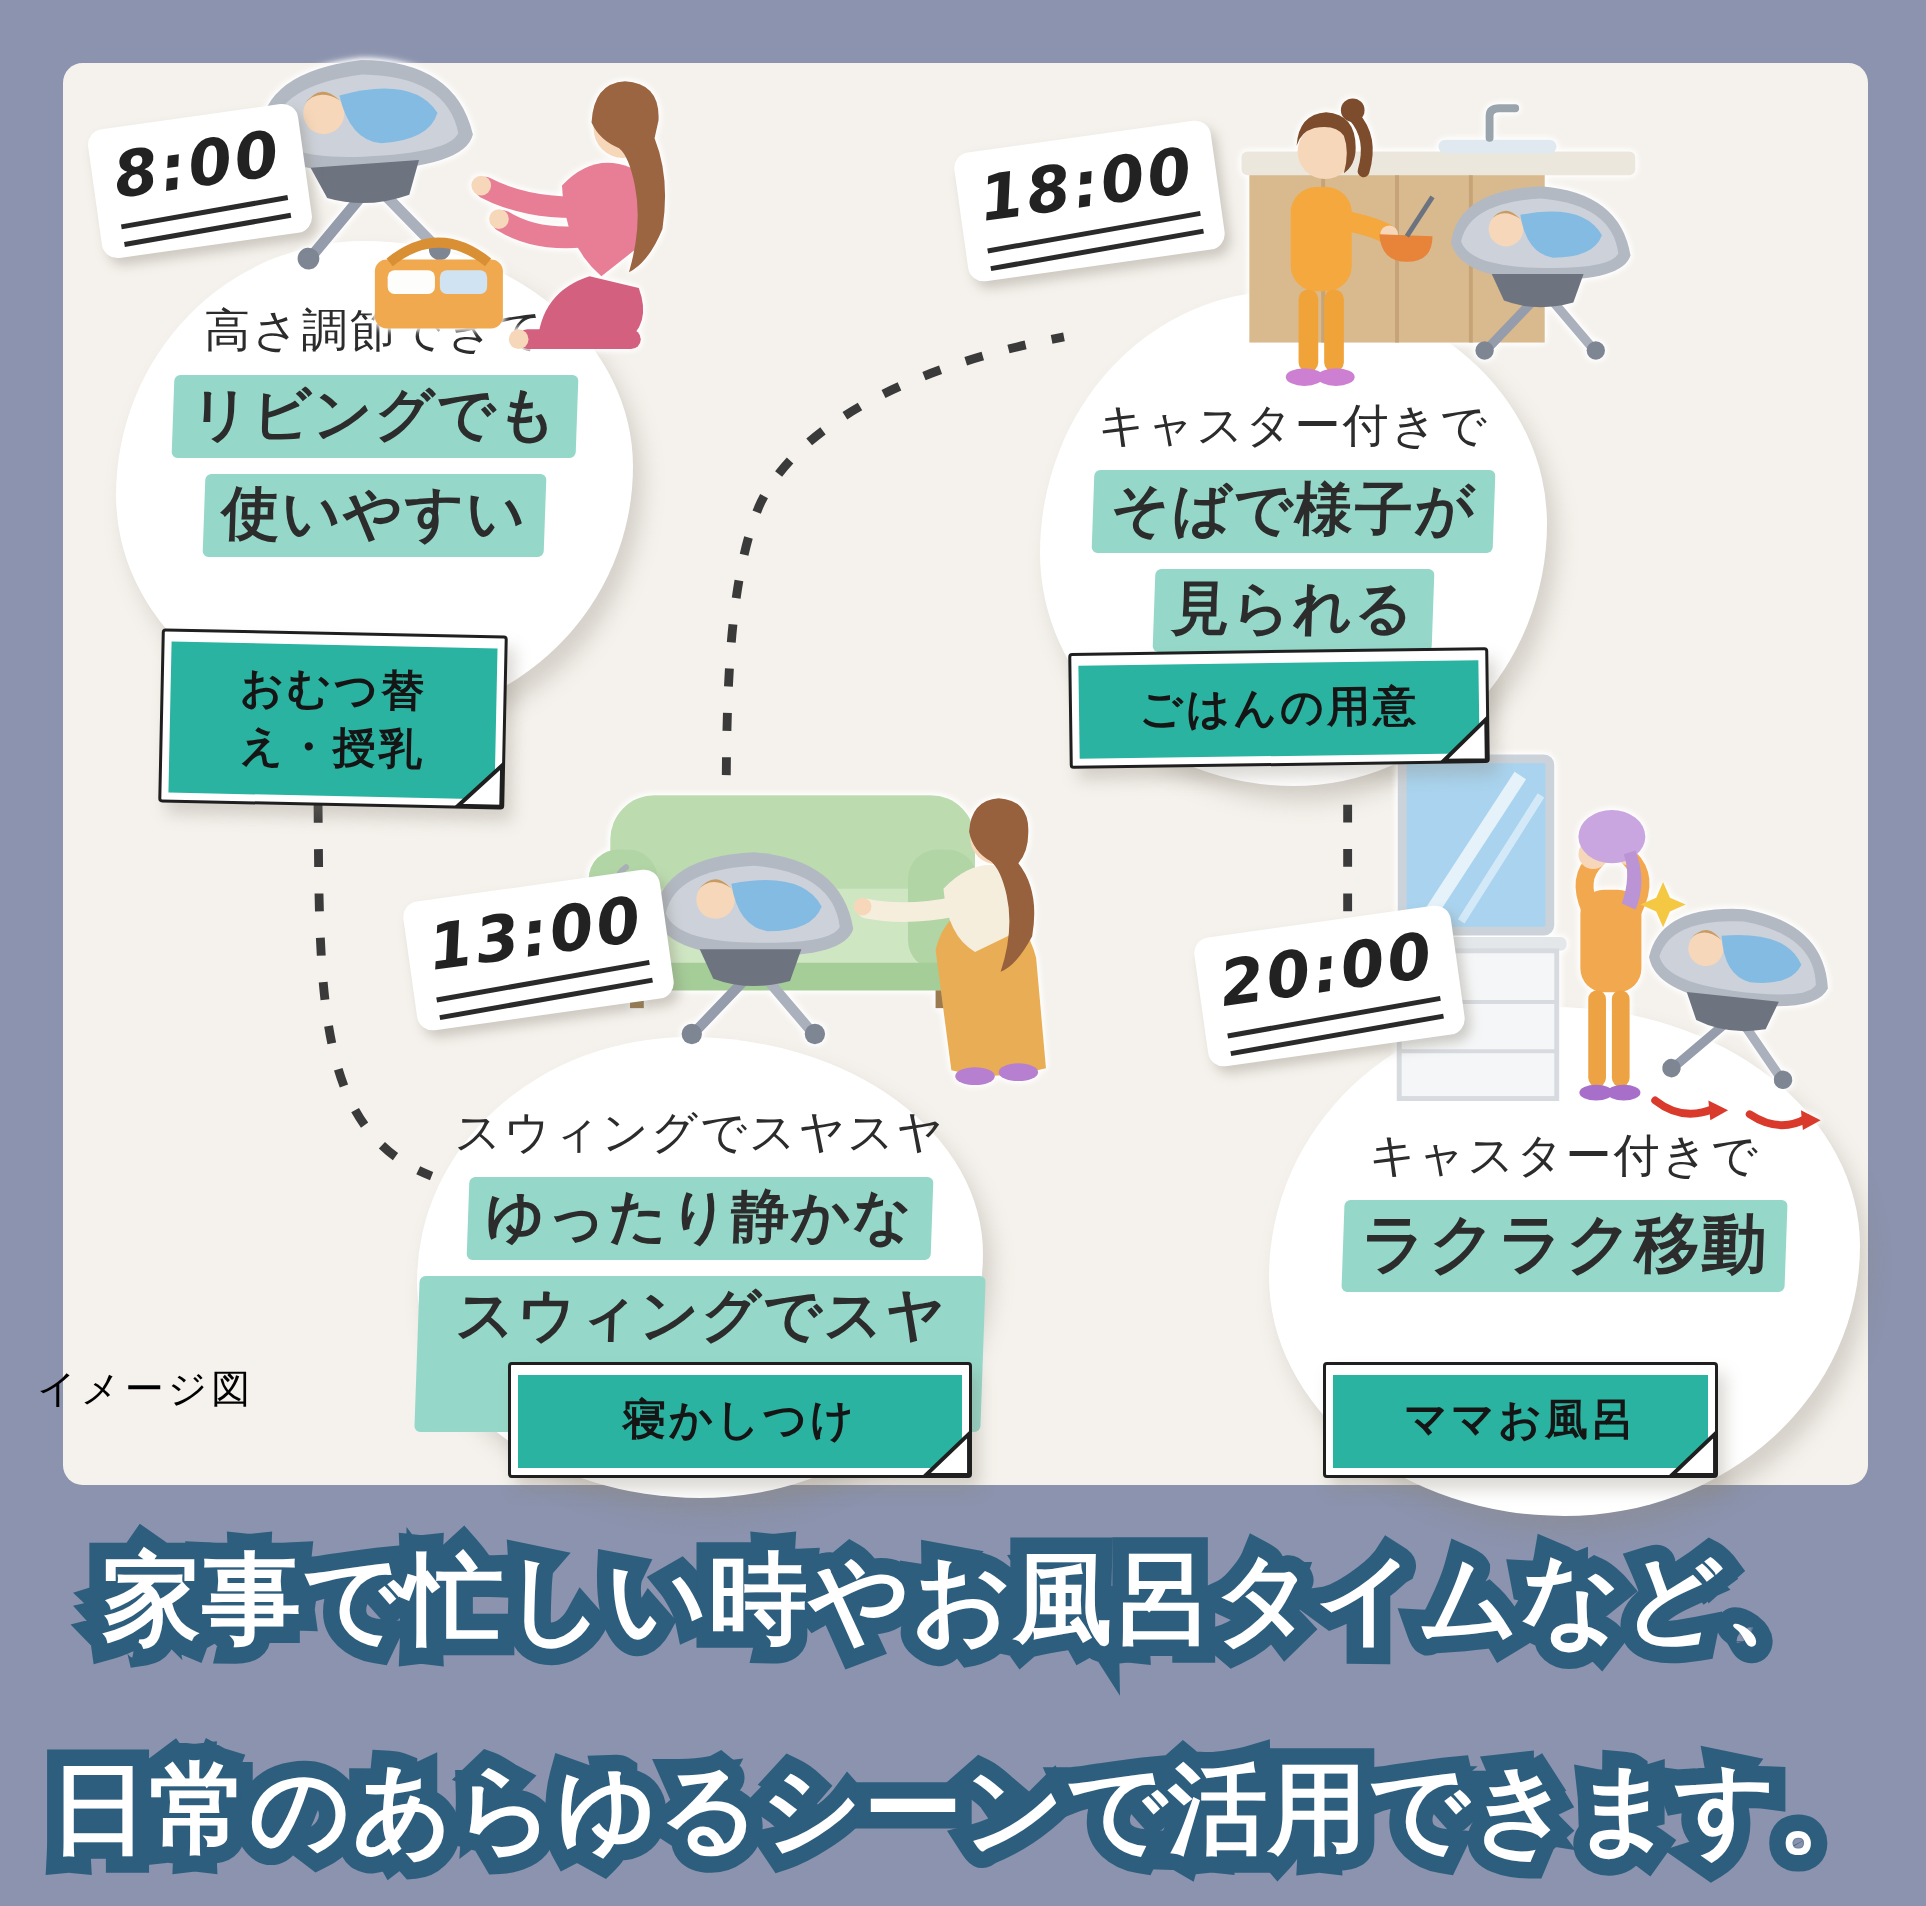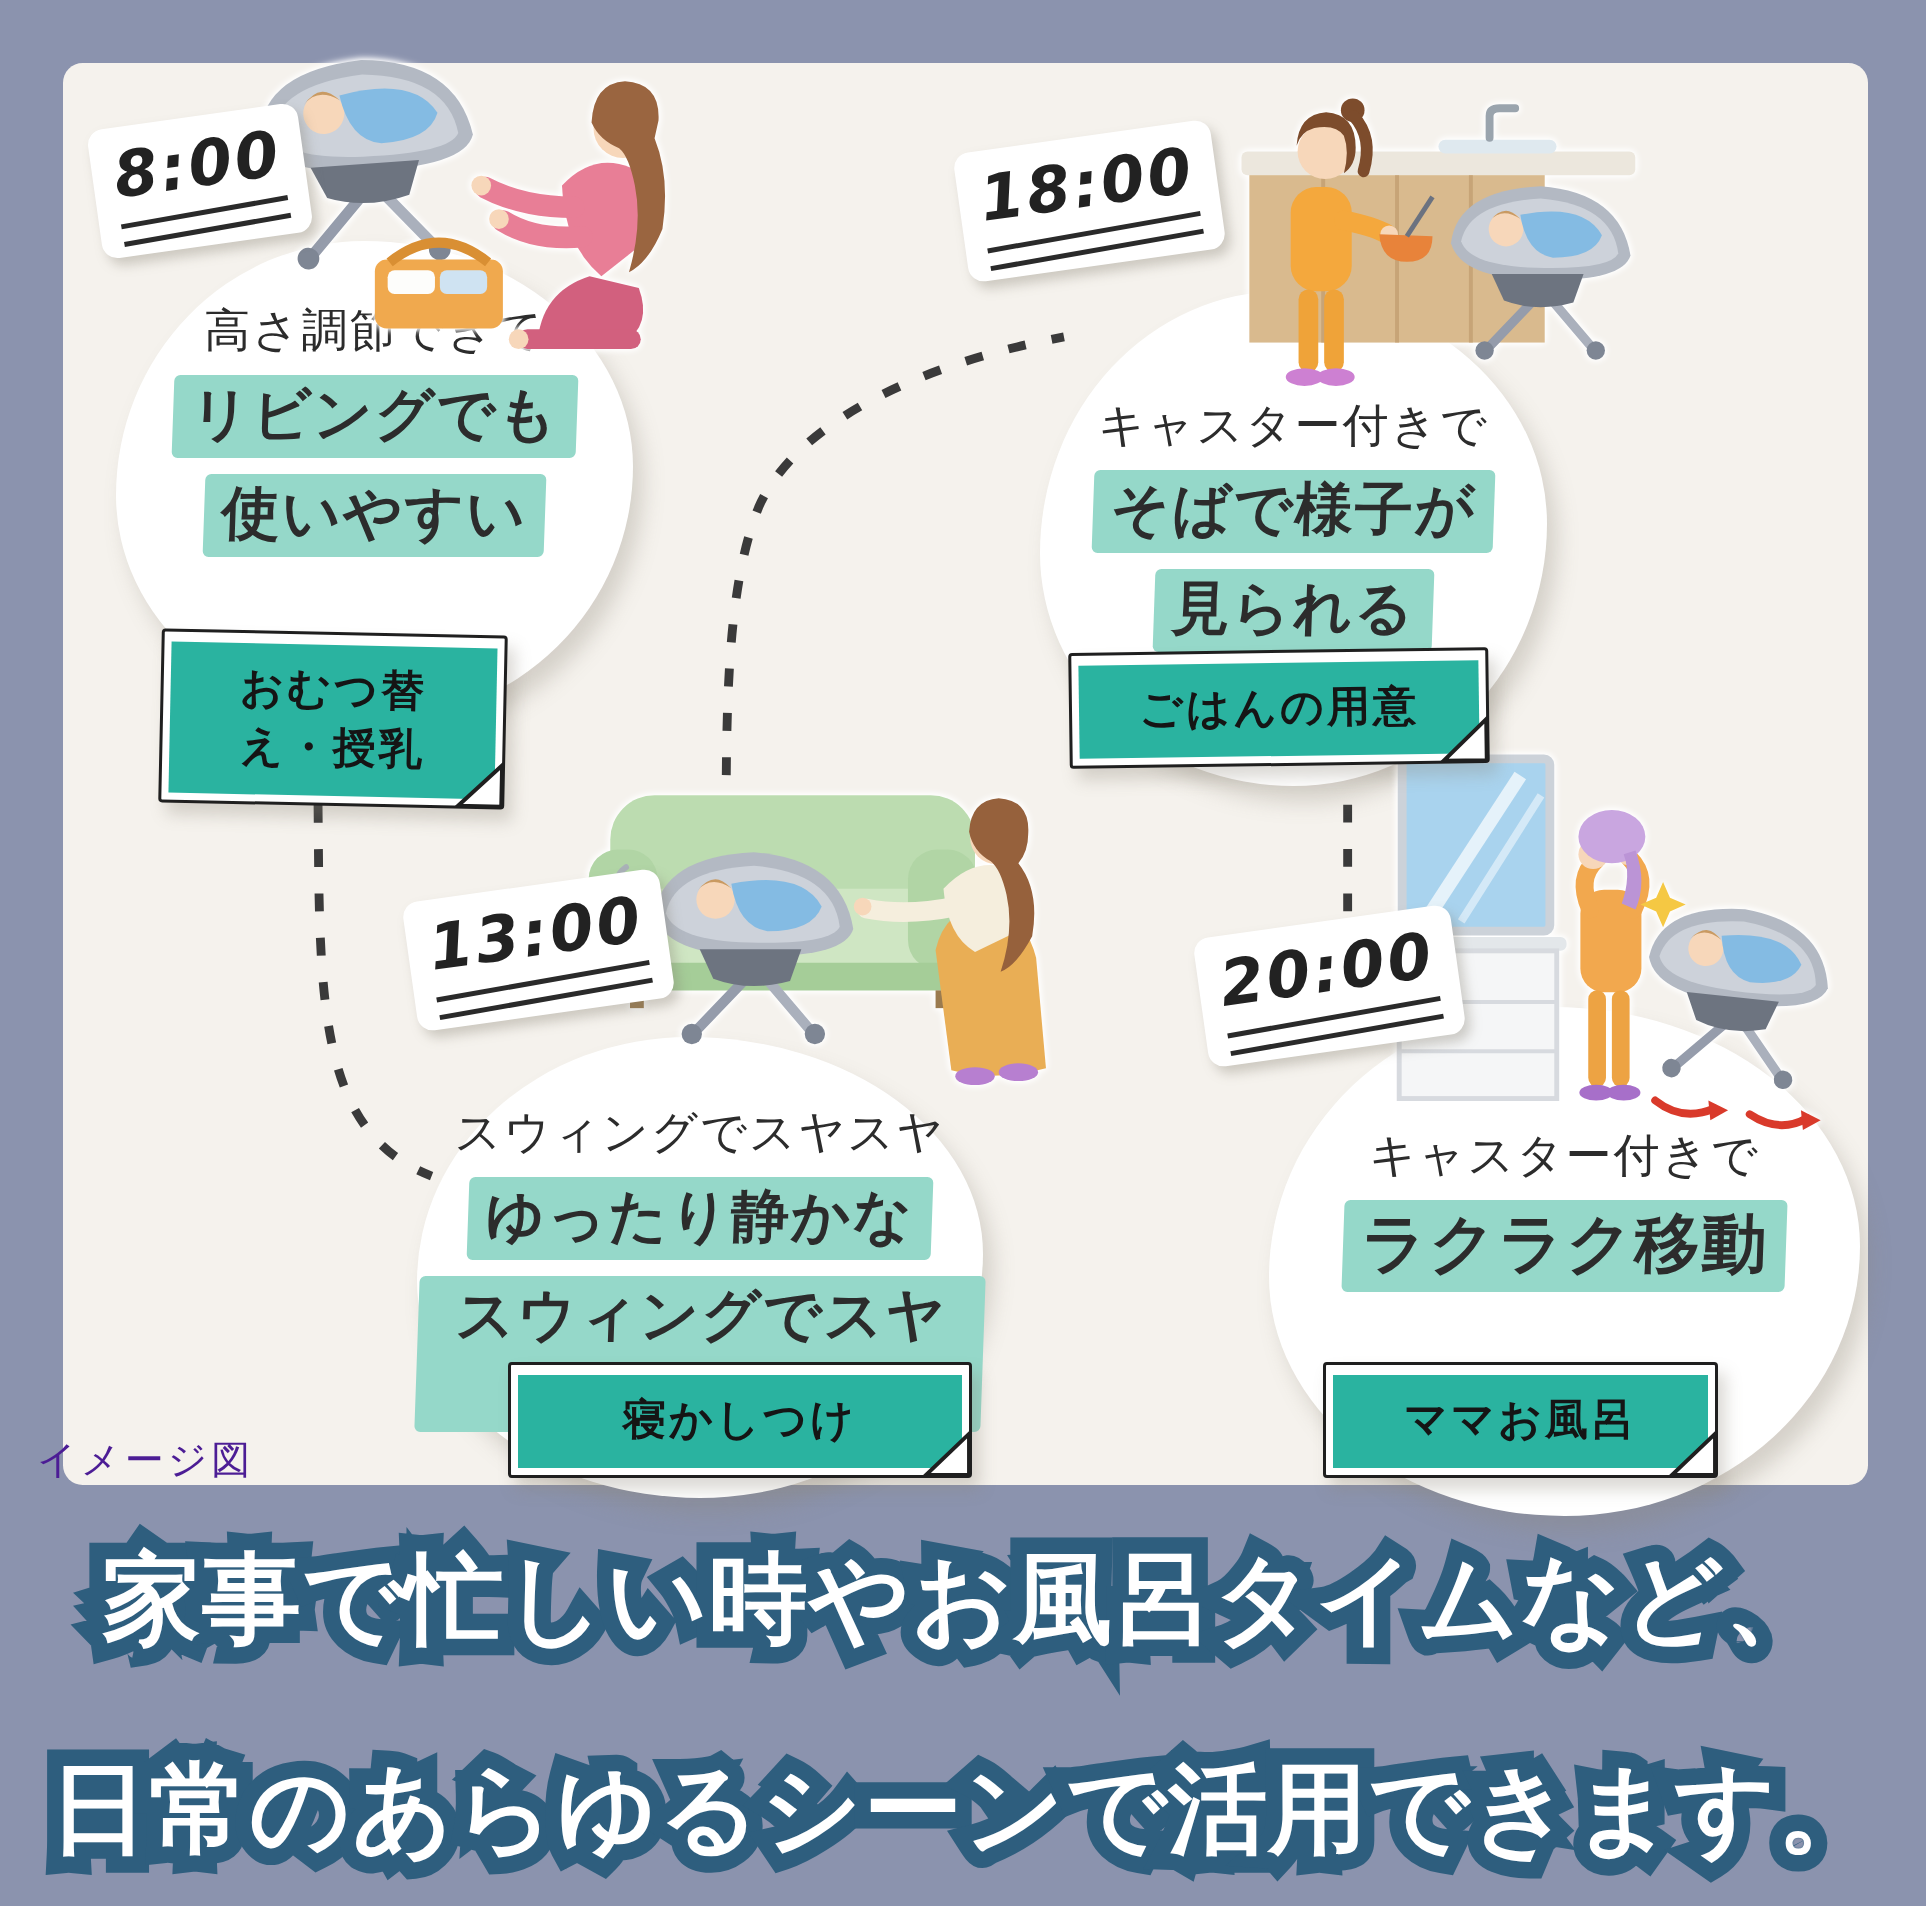--- a/index.html
+++ b/index.html
@@ -72,21 +72,21 @@
   .bn4 { left:1300px; top:1362px; width:389px;margin-left:23px; }
 
   
   .illus { position:absolute; filter:drop-shadow(0 0 3px #fff) drop-shadow(0 0 3px #fff); }
   .i1 { left:227px;  top:27.6px;  }
   .i2 { left:1143px; top:41px;  }
   .i3 { left:561px;  top:741px; }
   .i4 { left:1348px; top:744px; }
 
   .note {
-    position:absolute; left:37px; top:1433px; font-size:39px; color:#4c1d95;
+    position:absolute; left:37px; top:1362px; font-size:39px; color:#000000;
     letter-spacing:3.9px;
   }
 
   
   .cap { position:absolute; left:0; width:100%; height:148px; text-align:center; }
   .cap span {
     display:block; position:absolute; left:0; width:100%;
     font-size:99px; font-weight:bold; letter-spacing:1px; line-height:148px;
     white-space:nowrap;
   }

